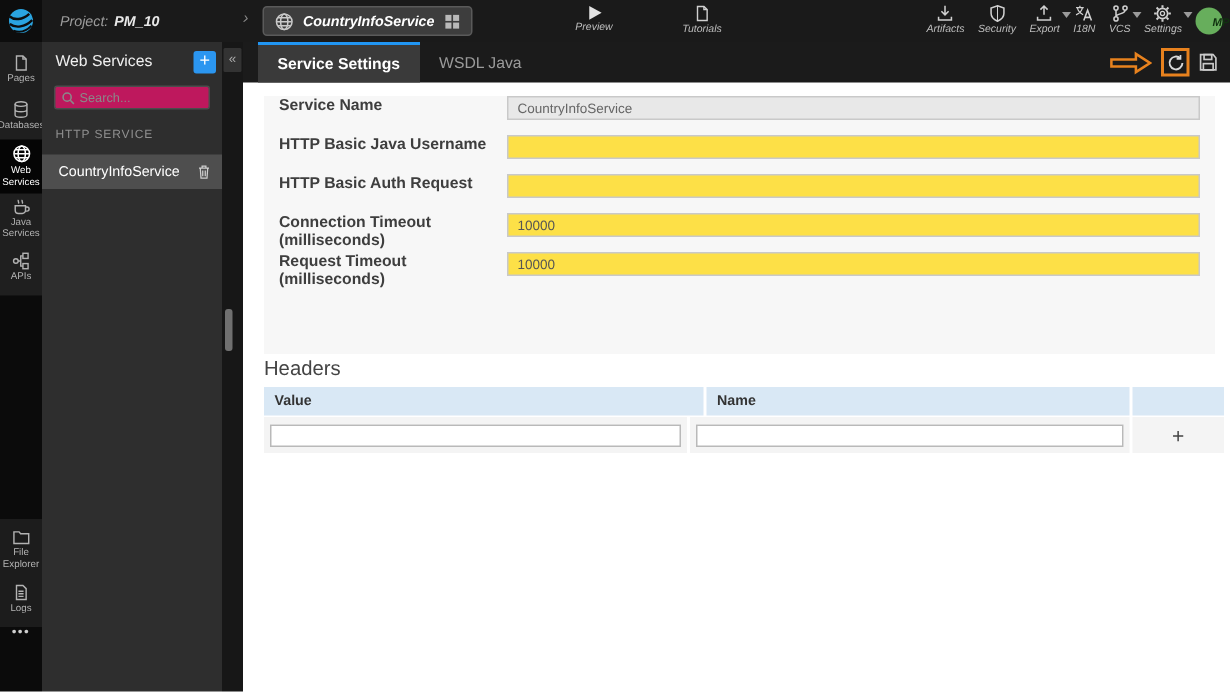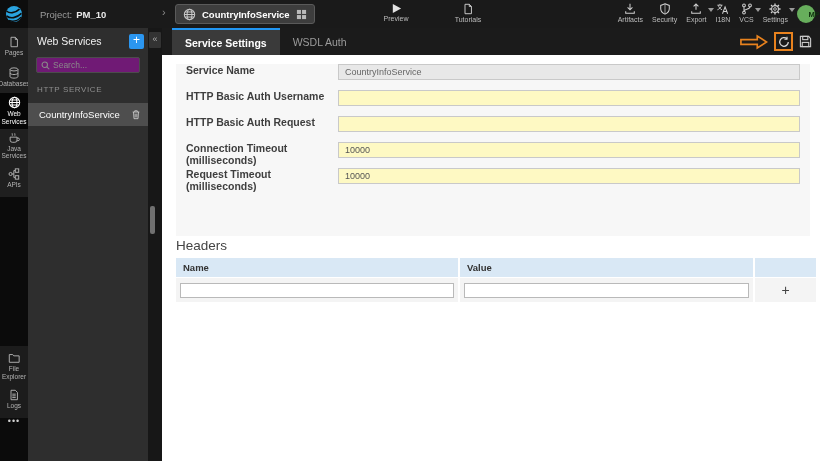--- a/index.html
+++ b/index.html
@@ -1,20 +1,20 @@
 <!DOCTYPE html>
 <html><head>
 <meta charset="utf-8">
 <style>
   * { margin:0; padding:0; box-sizing:border-box; }
   html,body { width:820px; height:461px; overflow:hidden; background:#fff;
     font-family:"Liberation Sans", sans-serif; }
 
   
-  #topbar { position:absolute; left:0; top:0; width:820px; height:28px; background:#1a1a1a; }
+  #topbar { position:absolute; left:0; top:0; width:820px; height:28px; background:#1a1a1a;font-style:italic; }
   #logo-box { position:absolute; left:0; top:0; width:28px; height:28px; background:#0d0d0d;
     display:flex; align-items:center; justify-content:center; }
   #project { position:absolute; left:40px; top:0; height:28px; display:flex; align-items:center;
     font-size:9.5px; color:#9c9c9c; gap:4px; }
   #project b { color:#e9e9e9; font-weight:bold; }
   #crumb-chevron { position:absolute; left:162px; top:6px; color:#8a8a8a; font-size:11px; }
   #service-tab { position:absolute; left:175px; top:4px; height:20px; padding:0 7px;
     background:#3d3d3d; border:1px solid #5a5a5a; border-radius:3px;
     display:flex; align-items:center; gap:6px; }
   #service-tab .name { color:#fff; font-weight:bold; font-size:9.5px; }
@@ -41,21 +41,21 @@
   .rail-item.active .lbl { color:#fff; }
   #rail-more { position:absolute; left:0; top:388px; width:28px; text-align:center;
     color:#cfcfcf; font-size:9px; letter-spacing:1px; }
 
   
   #panel { position:absolute; left:28px; top:28px; width:120px; height:433px; background:#2e2e2e; }
   #panel-header { height:26px; display:flex; align-items:center; padding:0 4px 0 9px; }
   #panel-title { color:#f0f0f0; font-size:10.5px; flex:1; }
   #add-btn { width:15px; height:15px; background:#2b96f0; border-radius:2px; color:#fff;
     font-size:12px; line-height:13px; text-align:center; }
-  #search-box { margin:3px 8px 0 8px; height:16px; background:#701a75; border:1px solid #4c4c4c;
+  #search-box { margin:3px 8px 0 8px; height:16px; background:#be185d; border:1px solid #4c4c4c;
     border-radius:2px; display:flex; align-items:center; padding:0 4px; gap:3px; }
   #search-input { background:transparent; border:none; outline:none; color:#bdbdbd;
     font-size:8.5px; width:80px; font-family:"Liberation Sans",sans-serif; }
   #search-input::placeholder { color:#8a8a8a; }
   #soap-section { margin:12px 0 0 9px; color:#8f8f8f; font-size:8px; letter-spacing:0.6px; }
   #service-item { margin-top:9px; height:23px; background:#4e4e4e; display:flex; align-items:center;
     padding:0 7px 0 11px; }
   #service-item .nm { color:#fff; font-size:9.5px; flex:1; }
 
   
@@ -72,21 +72,21 @@
   .tab { display:flex; align-items:center; padding:0 13px; font-size:10.5px; color:#9b9b9b; }
   .tab.active { background:#3a3a3a; color:#fff; font-weight:bold;
     border-top:2px solid #2196f3; margin-left:10px; }
   #tab-actions { margin-left:auto; display:flex; align-items:center; gap:6px; padding-right:8px; }
   #reload-box { width:19px; height:19px; border:2px solid #e8821e; display:flex;
     align-items:center; justify-content:center; }
 
   #form-panel { position:absolute; left:14px; top:36px; width:634px; height:172px; background:#f7f7f7; }
   .frow { height:26px; display:flex; align-items:flex-start; padding:0 10px; }
   .frow .flabel { width:152px; font-size:10.5px; font-weight:600; color:#3e3e3e; }
-  .frow input { flex:1; height:16px; border:1px solid #c9c9c9; background:#fef9c3; font-size:9px;
+  .frow input { flex:1; height:16px; border:1px solid #c9c9c9; background:#fde047; font-size:9px;
     color:#555; padding:0 6px; font-family:"Liberation Sans",sans-serif; outline:none; }
   .frow input.disabled { background:#e8e8e8; color:#666; }
 
   #headers-title { position:absolute; left:14px; top:210px; font-size:13.5px; color:#444; }
   #headers-table { position:absolute; left:14px; top:230px; width:642px; }
   .hrow { display:flex; height:19px; }
   .hcell { background:#d9e8f5; font-size:9.5px; font-weight:bold; color:#333; line-height:19px;
     padding-left:7px; margin-right:2px; }
   .hc-name { width:282px; } .hc-value { width:293px; } .hc-plus { width:61px; margin-right:0; }
   .brow { display:flex; height:24px; margin-top:1px; }
@@ -281,21 +281,21 @@
 </div>
 
 <div id="splitter">
   <div id="collapse-btn">«</div>
   <div id="scroll-thumb"></div>
 </div>
 
 <div id="main">
   <div id="tabbar">
     <div class="tab active">Service Settings</div>
-    <div class="tab">WSDL Auth</div>
+    <div class="tab">WSDL Java</div>
     <div id="tab-actions">
       <svg width="28" height="16" viewBox="0 0 30 16">
         <path d="M1 5.5h17.5V1.5L28.5 8l-10 6.5v-4H1z" fill="#1b1b1b" stroke="#e8821e" stroke-width="1.8"></path>
       </svg>
       <div id="reload-box">
         <svg width="12" height="12" viewBox="0 0 14 14" stroke="#d9d9d9" fill="none" stroke-width="1.5">
           <path d="M12 7A5 5 0 1 1 10.5 3.4"></path>
             <path d="M10.5 0.8v3h-3" stroke-width="1.3"></path>
         </svg>
       </div>
@@ -306,42 +306,42 @@
       </svg>
     </div>
   </div>
 
   <div id="form-panel">
     <div class="frow">
       <span class="flabel">Service Name</span>
       <input class="disabled" disabled="" value="CountryInfoService" style="">
     </div>
     <div class="frow">
-      <span class="flabel">HTTP Basic Auth Username</span>
+      <span class="flabel">HTTP Basic Java Username</span>
       <input value="" style="">
     </div>
     <div class="frow">
       <span class="flabel">HTTP Basic Auth Request</span>
       <input value="" style="">
     </div>
     <div class="frow">
       <span class="flabel">Connection Timeout (milliseconds)</span>
       <input value="10000" style="">
     </div>
     <div class="frow">
       <span class="flabel">Request Timeout (milliseconds)</span>
       <input value="10000" style="">
     </div>
   </div>
 
   <div id="headers-title">Headers</div>
   <div id="headers-table">
     <div class="hrow">
+      <div class="hcell hc-value">Value</div>
       <div class="hcell hc-name">Name</div>
-      <div class="hcell hc-value">Value</div>
       <div class="hcell hc-plus"></div>
     </div>
     <div class="brow">
       <div class="bcell hc-name">
         <input value="" style="">
       </div>
       <div class="bcell hc-value">
         <input value="" style="">
       </div>
       <div class="bcell hc-plus" id="add-header-btn">+</div>

